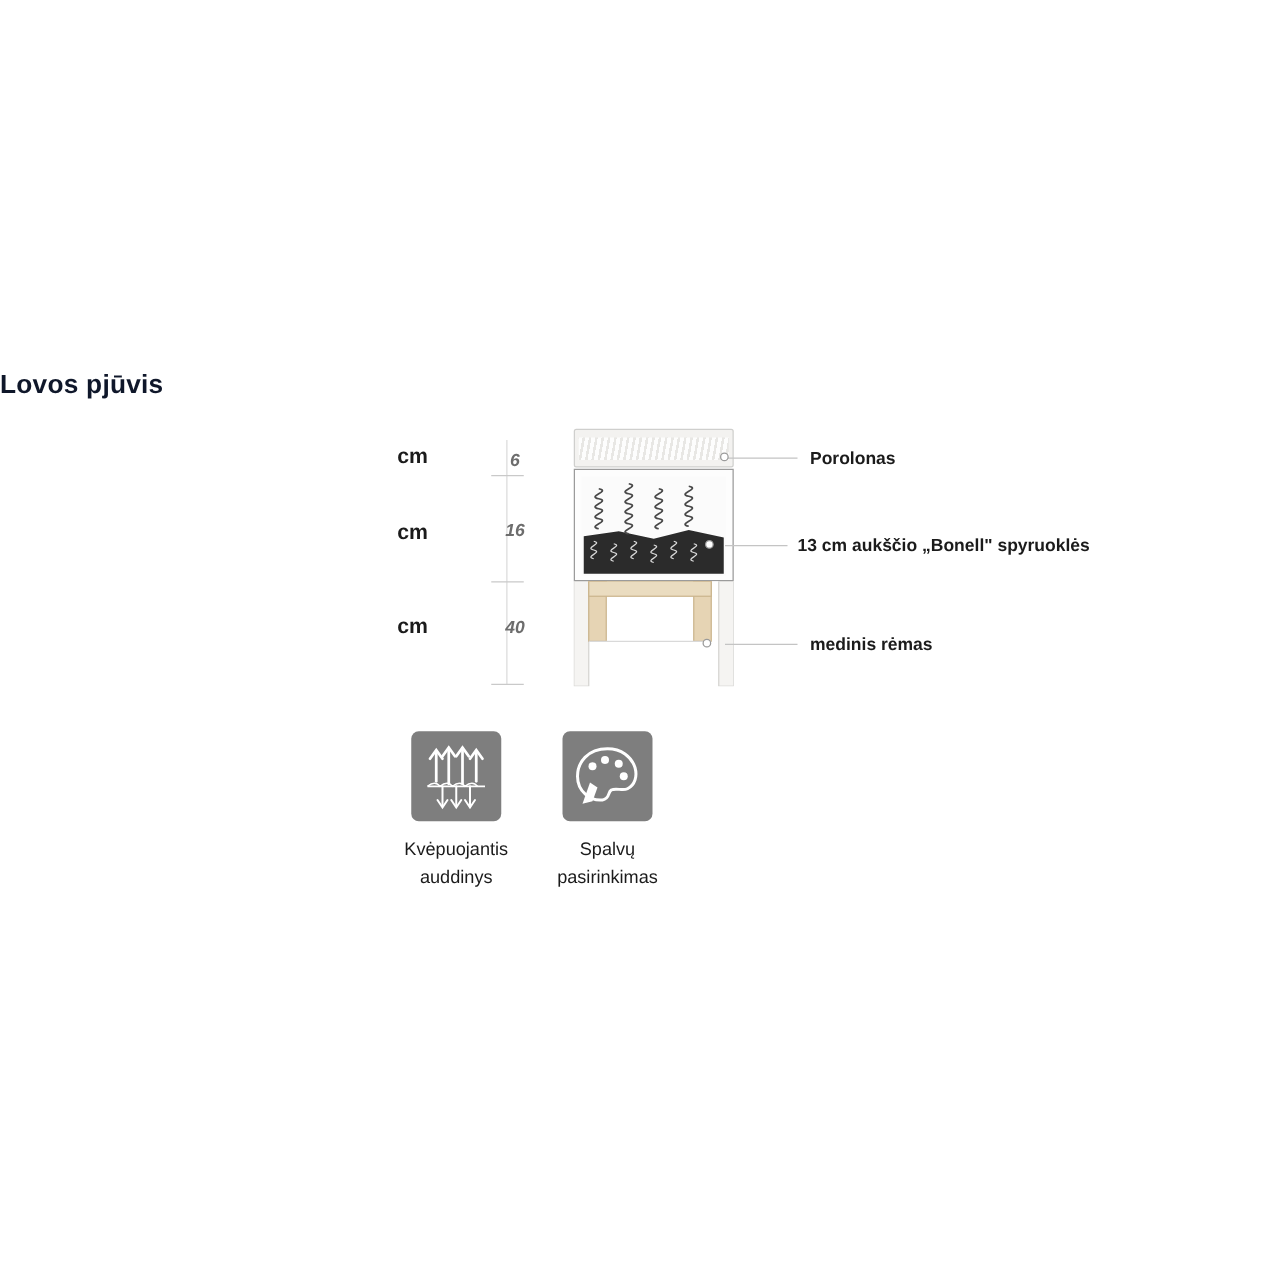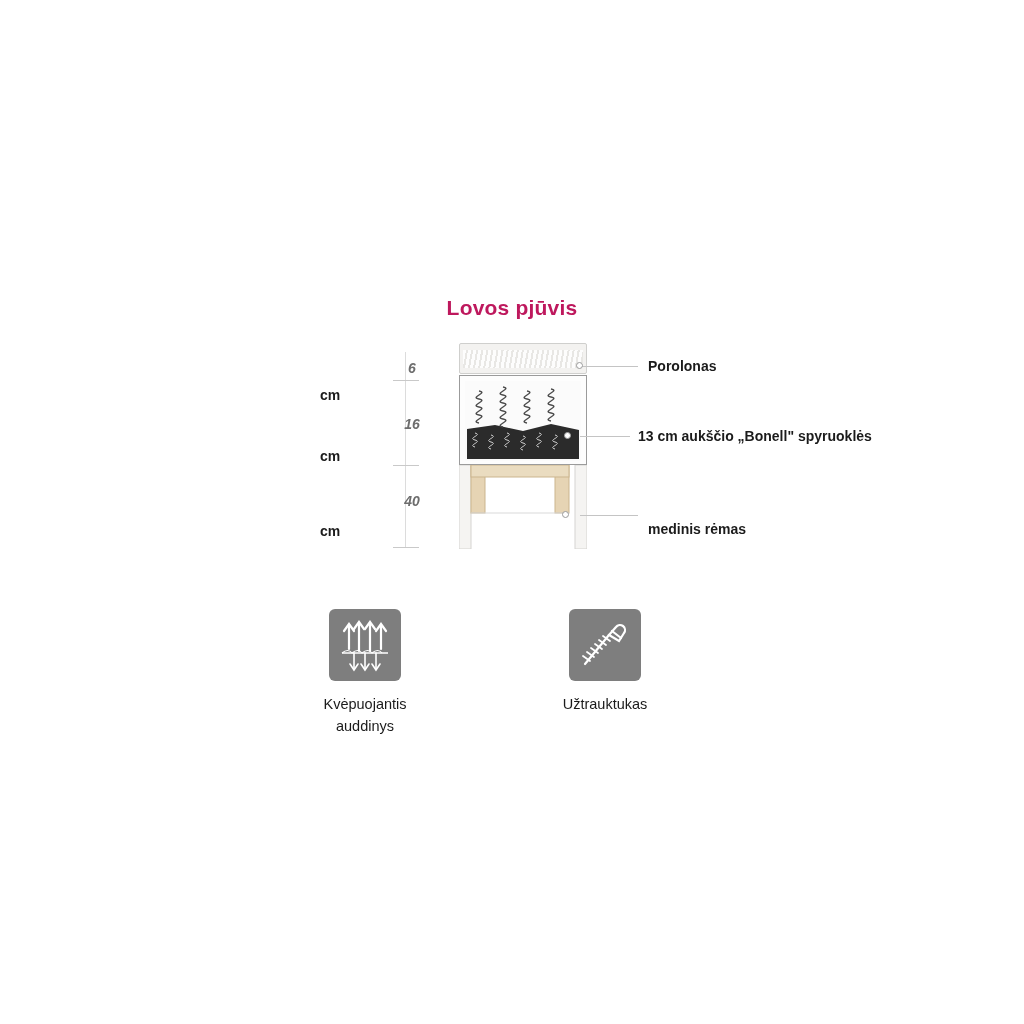--- a/index.html
+++ b/index.html
@@ -23,36 +23,34 @@
     width: 1024px;
     height: 1024px;
   }
 
   
   .title {
     position: absolute;
     left: 0;
     top: 296px;
     width: 1024px;
-    text-align: center;
     font-size: 21px;
     font-weight: bold;
     letter-spacing: .2px;
-    color: #be185d;
+    color: #0f172a;
   }
 
   
   .cm-label {
     position: absolute;
-    font-size: 14px;
+    font-size: 17px;
     font-weight: bold;
     color: #1b1b1b;
     width: 60px;
     text-align: center;
-    margin-top: 32px;
   }
   .cm-value {
     position: absolute;
     font-size: 14px;
     font-style: italic;
     font-weight: bold;
     color: #6d6d6d;
     width: 40px;
     text-align: center;
   }
@@ -156,21 +154,20 @@
     position: absolute;
     left: 300px;
     top: 585px;
     width: 420px;
     height: 130px;
   }
   .feature {
     position: absolute;
     top: 0;
     width: 130px;
-    margin-top: 24px;
   }
   .feature-tile {
     width: 72px;
     height: 72px;
     background: #7e7e7e;
     border-radius: 6px;
     margin: 0 auto;
     position: relative;
   }
   .feature-label {
@@ -250,21 +247,21 @@
   <div class="callout-line" style="left:580px; top:366px; width:58px;"></div>
   <div class="callout-dot" style="left:576px; top:362px;"></div>
   <div class="callout-text" style="left:648px; top:358px;">Porolonas</div>
 
   <div class="callout-line" style="left:580px; top:436px; width:50px;"></div>
   <div class="callout-dot" style="left:564px; top:432px;"></div>
   <div class="callout-text" style="left:638px; top:428px;">13 cm aukščio „Bonell" spyruoklės</div>
 
   <div class="callout-line" style="left:580px; top:515px; width:58px;"></div>
   <div class="callout-dot" style="left:562px; top:511px;"></div>
-  <div class="callout-text" style="left:648px; top:521px;">medinis rėmas</div>
+  <div class="callout-text" style="left:648px; top:507px;">medinis rėmas</div>
 
   <div class="features">
 
     <div class="feature f1">
       <div class="feature-tile">
         <svg width="72" height="72" viewBox="0 0 72 72">
           <g stroke="#ffffff" stroke-width="2.2" fill="none" stroke-linecap="round">
             <line x1="20" y1="40" x2="20" y2="16"></line>
               <path d="M15 22 L20 15 L25 22"></path>
             <line x1="30" y1="42" x2="30" y2="14"></line>
@@ -283,36 +280,30 @@
               <path d="M43 55 L47 61 L51 55"></path>
           </g>
           <path d="M13 44 L59 44" stroke="#ffffff" stroke-width="1.4"></path>
           <path d="M13 44 q6 -5 10 0 q6 -5 10 0 q6 -5 10 0 q6 -5 10 0" stroke="#ffffff" stroke-width="1.2" fill="none"></path>
         </svg>
       </div>
       <div class="feature-label">Kvėpuojantis
 auddinys</div>
     </div>
 
-
-    <div class="feature f3">
+    <div class="feature f2">
       <div class="feature-tile">
         <svg width="72" height="72" viewBox="0 0 72 72">
-          <g stroke="#ffffff" stroke-width="2.2" fill="none" stroke-linecap="round">
-            <line x1="16" y1="55" x2="40" y2="26"></line>
-            <path d="M40 26 L47 18 a5 5 0 0 1 8 6 L50 32 Z"></path>
-            <line x1="43" y1="22" x2="52" y2="29"></line>
-          </g>
-          <g stroke="#ffffff" stroke-width="1.8" stroke-linecap="round">
-            <line x1="14" y1="47" x2="21" y2="52"></line>
-            <line x1="18" y1="43" x2="25" y2="48"></line>
-            <line x1="22" y1="39" x2="29" y2="44"></line>
-            <line x1="26" y1="35" x2="33" y2="40"></line>
-            <line x1="30" y1="31" x2="37" y2="36"></line>
-            <line x1="34" y1="27" x2="41" y2="32"></line>
-          </g>
+          <path d="M36 14 C20 14 12 25 12 36 C12 48 22 56 32 55 C38 54 36 49 39 47 C43 45 48 48 52 46 C58 43 60 36 58 29 C55 20 47 14 36 14 Z" fill="none" stroke="#ffffff" stroke-width="2.4"></path>
+          <circle cx="24" cy="28" r="3.2" fill="#ffffff"></circle>
+          <circle cx="34" cy="23" r="3.2" fill="#ffffff"></circle>
+          <circle cx="45" cy="26" r="3.2" fill="#ffffff"></circle>
+          <circle cx="49" cy="36" r="3.2" fill="#ffffff"></circle>
+          <path d="M22 41 L16 58 L24 56 L28 45 Z" fill="#ffffff"></path>
         </svg>
       </div>
-      <div class="feature-label">Užtrauktukas</div>
+      <div class="feature-label">Spalvų
+pasirinkimas</div>
     </div>
+
 
   </div>
 </div>
 
 </body></html>

